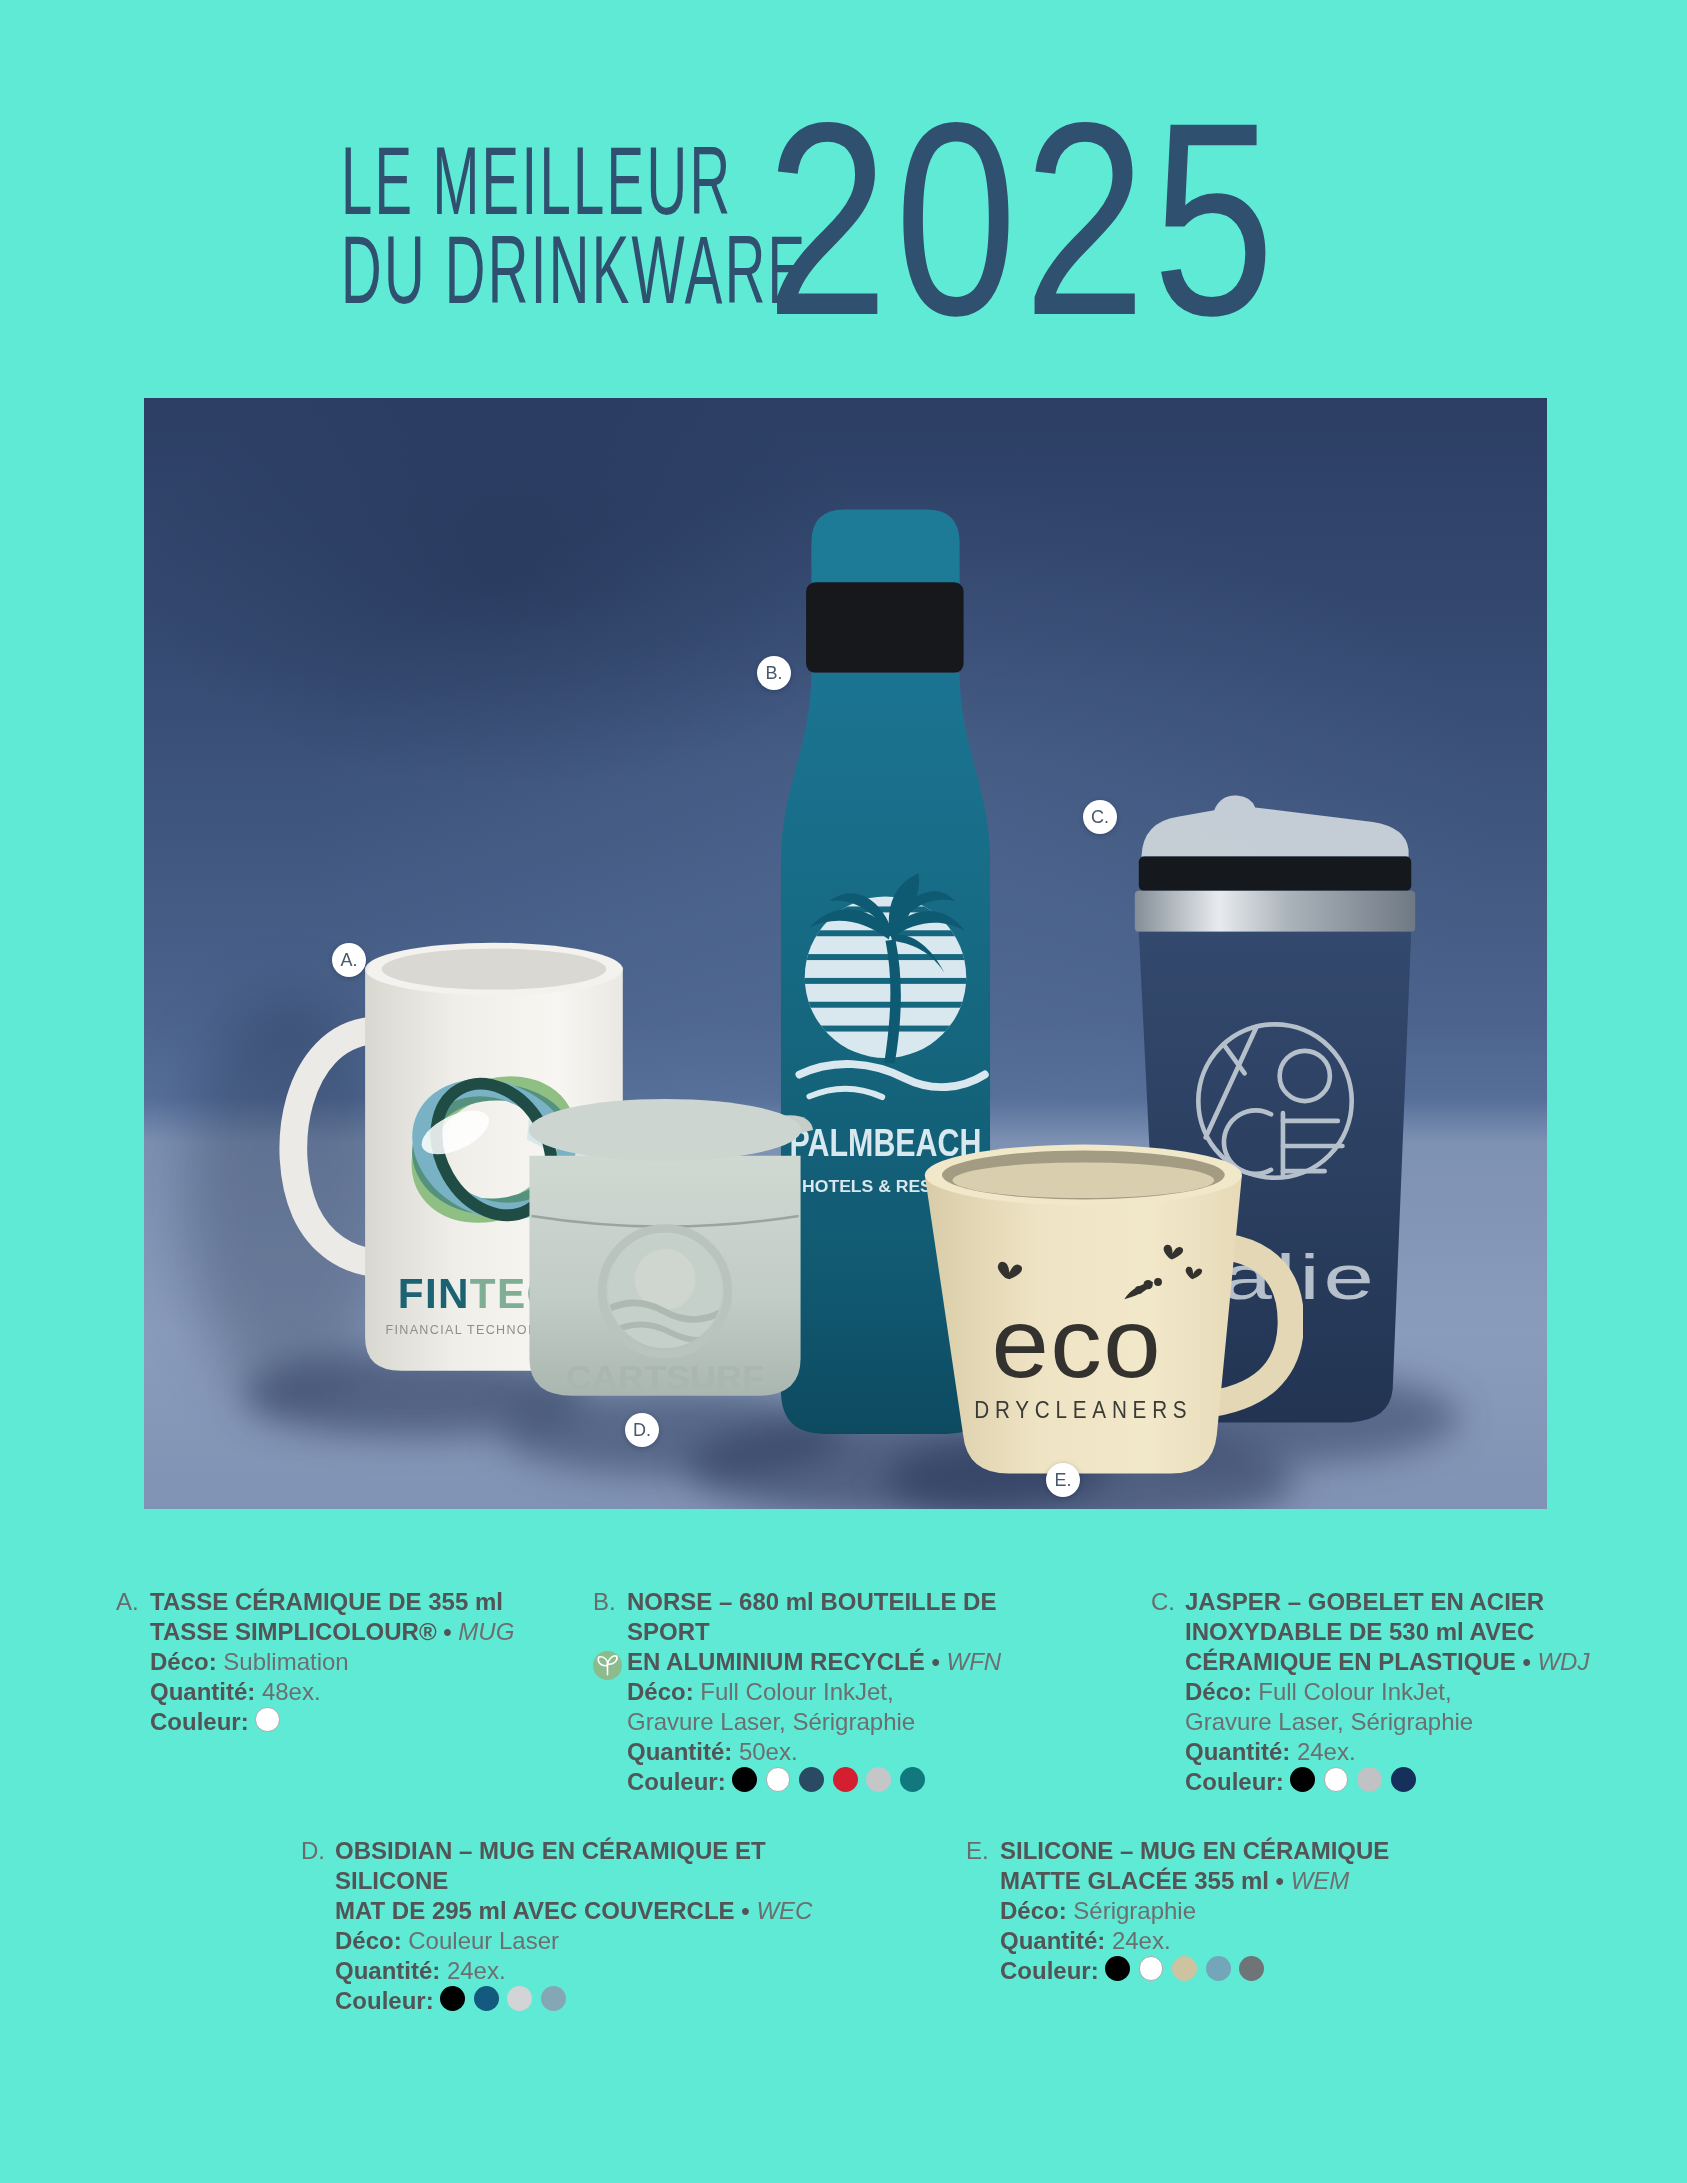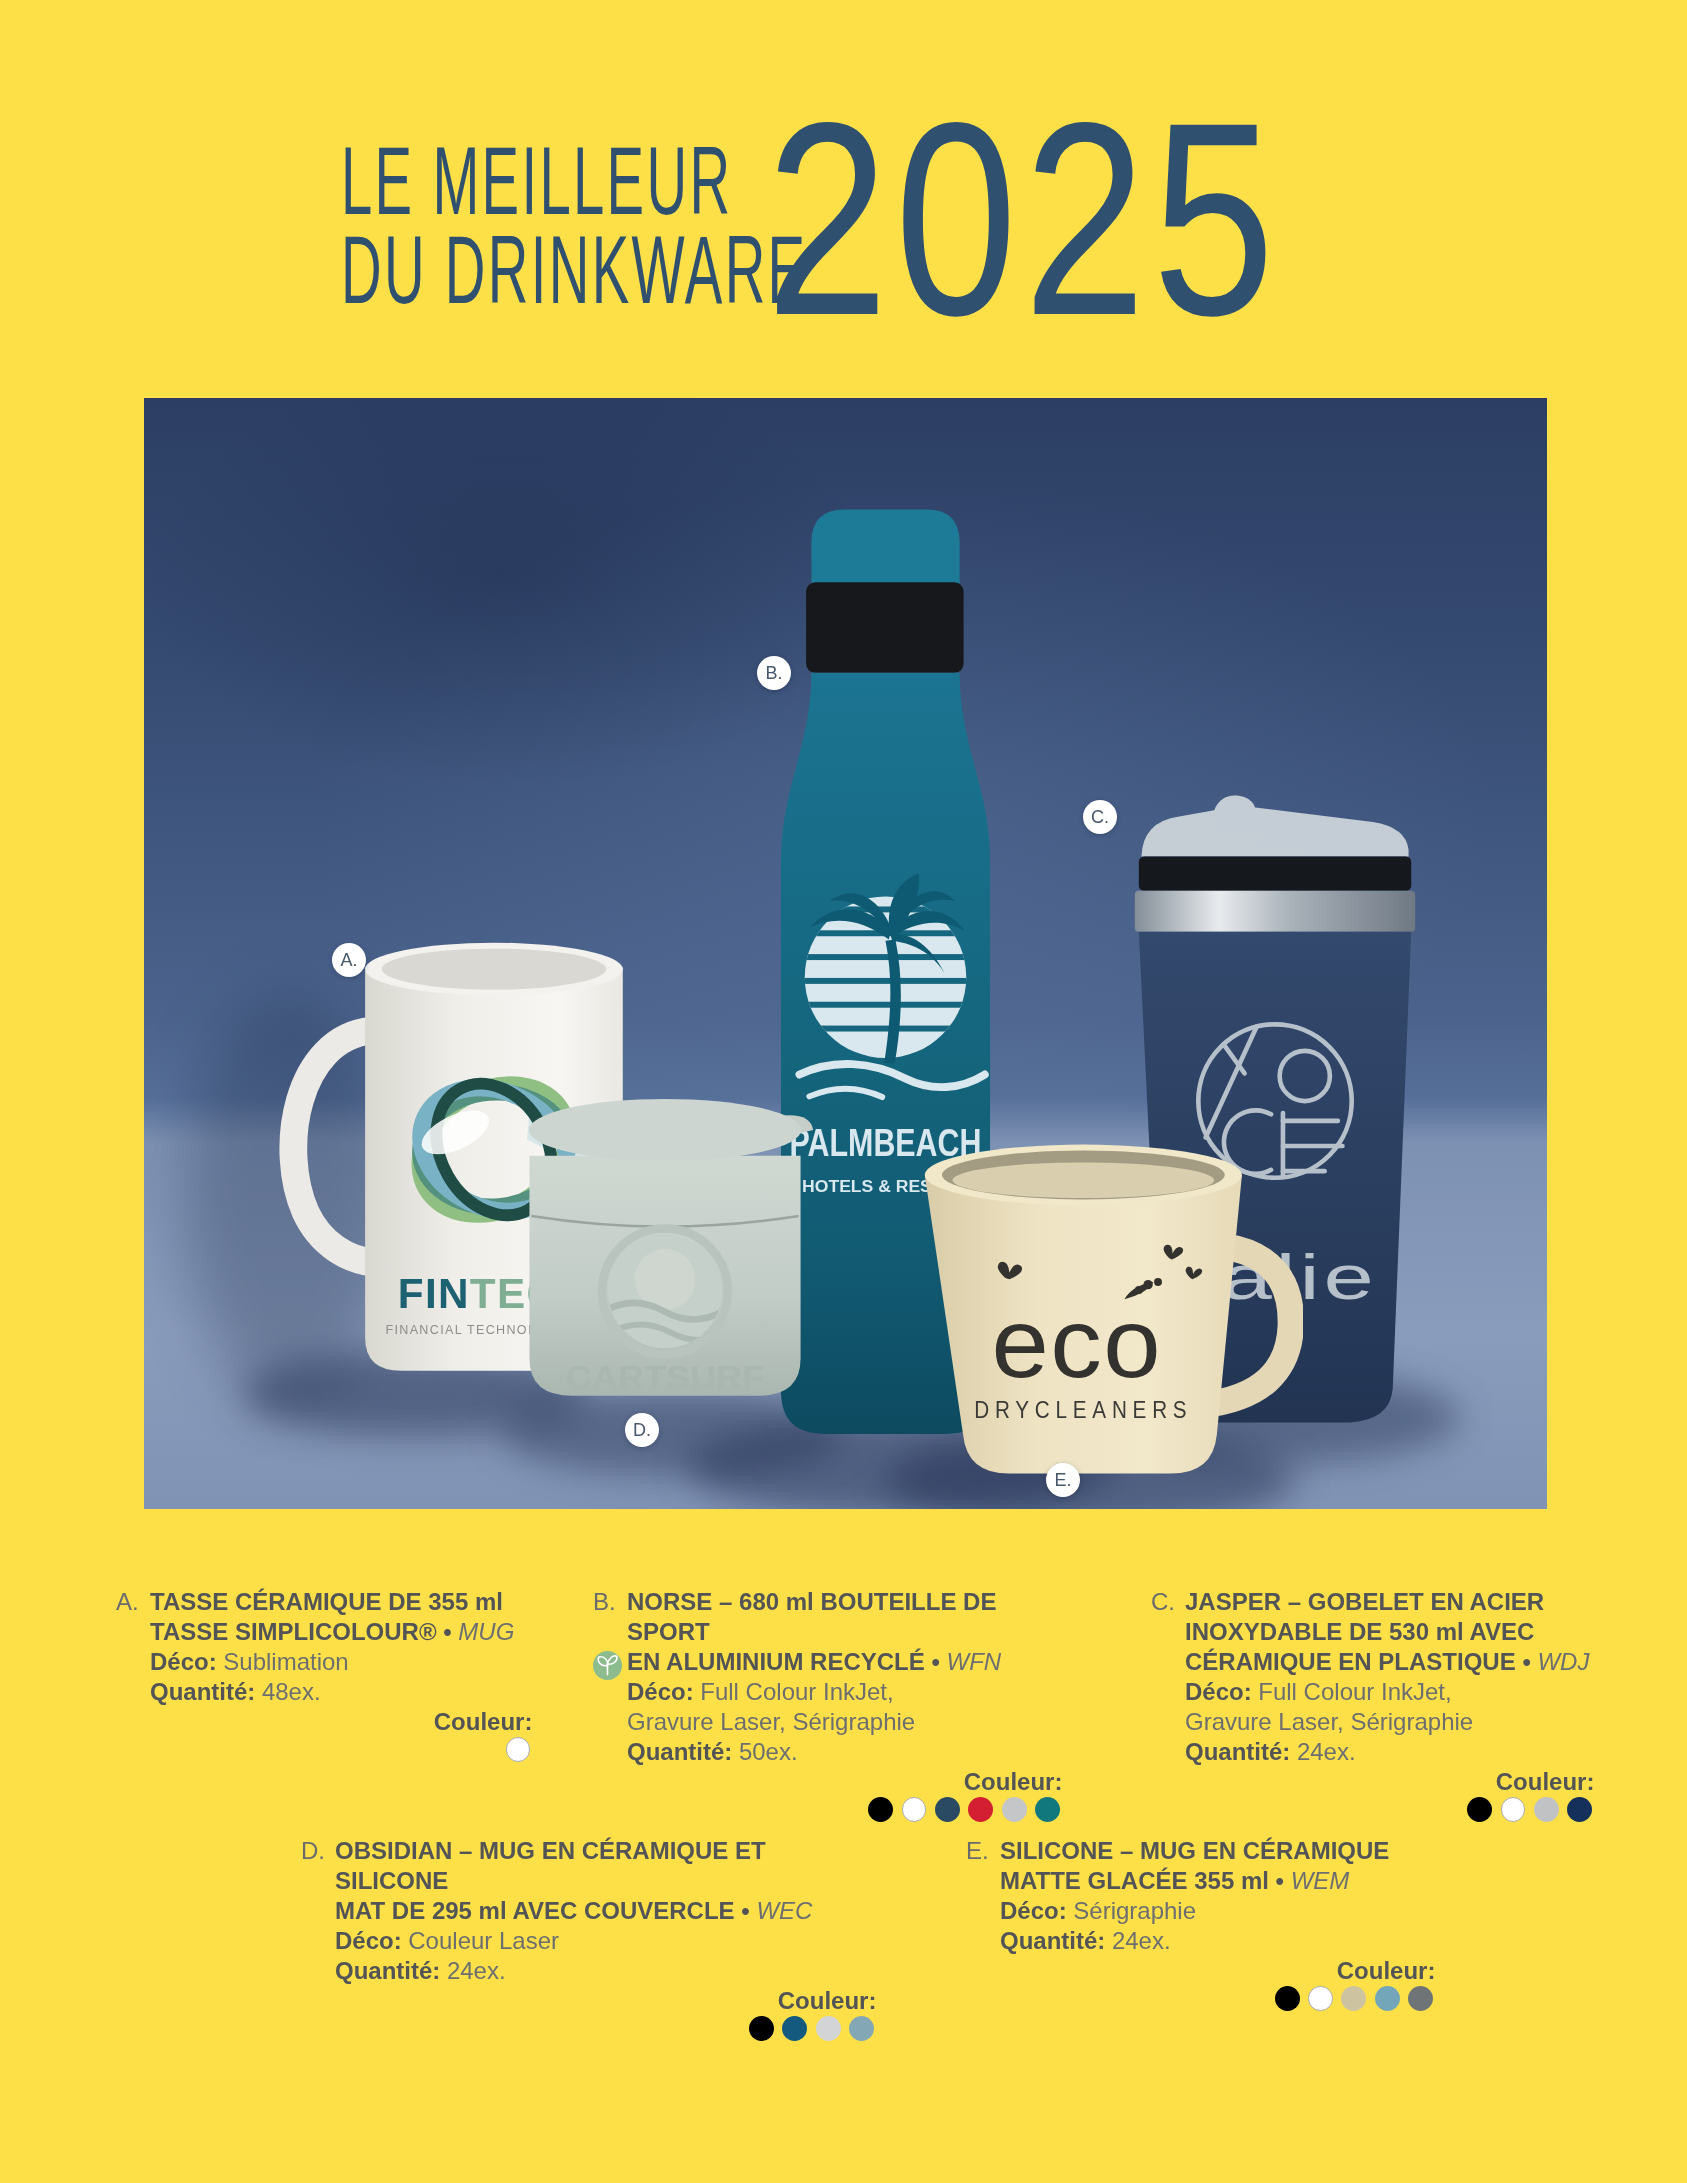--- a/index.html
+++ b/index.html
@@ -1,16 +1,16 @@
 <!DOCTYPE html>
 <html style="font-size:10.6px"><head>
 <meta charset="utf-8">
 <style>
   html,body{margin:0;padding:0;background:#ffffff;}
-  #page{position:relative;width:1687px;height:2183px;background:#fde047;overflow:hidden;
+  #page{position:relative;width:1687px;height:2183px;background:#5eead4;overflow:hidden;
         font-family:"Liberation Sans", sans-serif;}
 
   
   .hline{position:absolute;color:#2f506f;font-size:97px;line-height:1;white-space:nowrap;
          transform:scaleX(0.58);transform-origin:left top;letter-spacing:4px;font-weight:400;}
   #hline1{left:341px;top:132px;}
   #hline2{left:341px;top:221px;}
   #year{position:absolute;left:766px;top:81px;color:#2f506f;font-size:275px;line-height:1;
         letter-spacing:8px;transform:scaleX(0.8);transform-origin:left top;font-weight:400;white-space:nowrap;}
 
@@ -29,21 +29,21 @@
 
   
   .pblock{position:absolute;color:#6d6e70;font-size:24px;line-height:30px;}
   .plabel{position:absolute;left:0;top:0;color:#6a6b6d;}
   .ecoicon{position:absolute;left:0;top:64px;width:29px;height:29px;}
   .pbody{margin-left:34px;}
   .ptitle{font-weight:bold;color:#535456;}
   .ptitle .sku{font-weight:normal;color:#6d6e70;font-style:italic;}
   .ptitle .sep{color:#535456;}
   .pline b{color:#535456;margin-right:6.6px;}
-  .swatchline{display:flex;align-items:flex-end;flex-direction:column;}
+  .swatchline{display:flex;align-items:flex-start;}
   .swatches{display:inline-flex;align-items:center;}
   .swatch{width:25px;height:25px;border-radius:50%;display:inline-block;margin-right:8.6px;}
   .swatch-white{background:#ffffff;border:1.3px solid #a9abad;width:22.5px;height:22.5px;}
 </style>
 </head>
 <body>
 
 <div id="page">
 
   <div class="hline" id="hline1">LE MEILLEUR</div>

